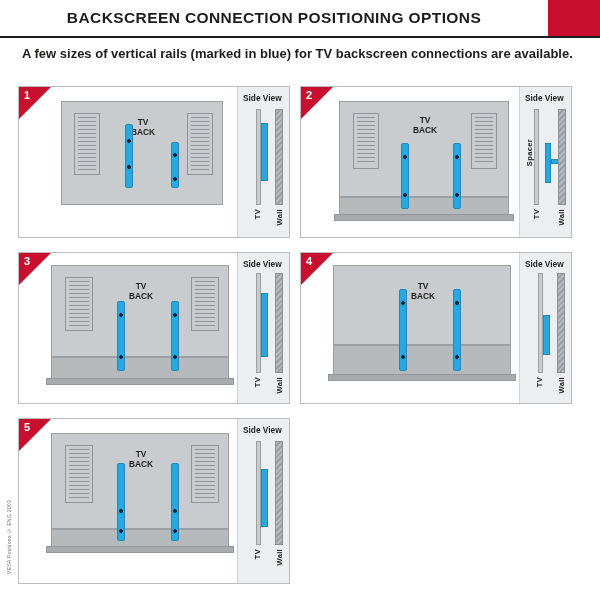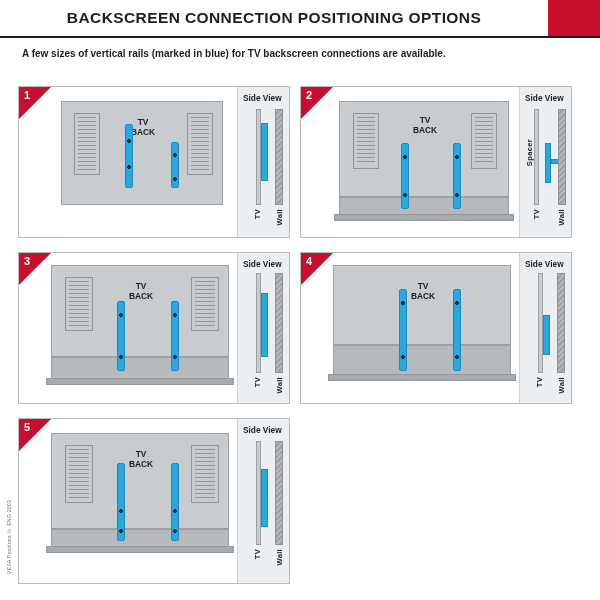--- a/index.html
+++ b/index.html
@@ -28,21 +28,21 @@
   .header-accent{
     position:absolute;right:0;top:0;width:52px;height:36px;background:#c8102e;
   }
   .header-rule{
     position:absolute;left:0;top:36px;width:600px;height:2px;background:#1d1d1b;
   }
 
   
   .intro{
     position:absolute;left:22px;top:46px;width:560px;
-    font-size:10px;font-weight:bold;line-height:15px;color:#1d1d1b;
+    font-size:13px;font-weight:bold;line-height:15px;color:#1d1d1b;
   }
 
   
   .panel{
     position:absolute;
     background:#ffffff;
     border:1px solid #bcbcbc;
     box-sizing:border-box;
   }
   .p1{left:18px;  top:86px;  width:272px;height:152px;}

